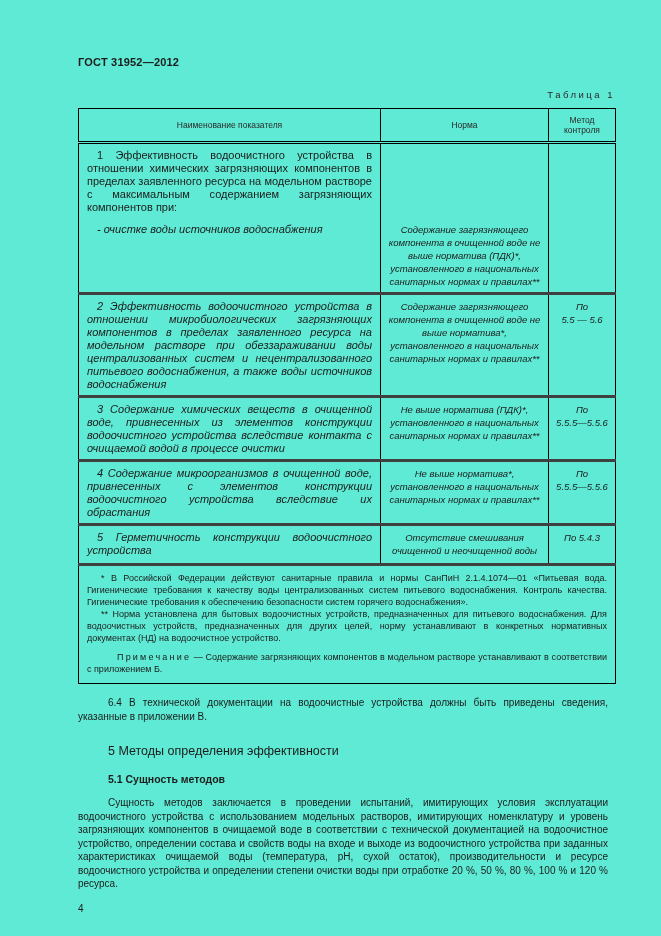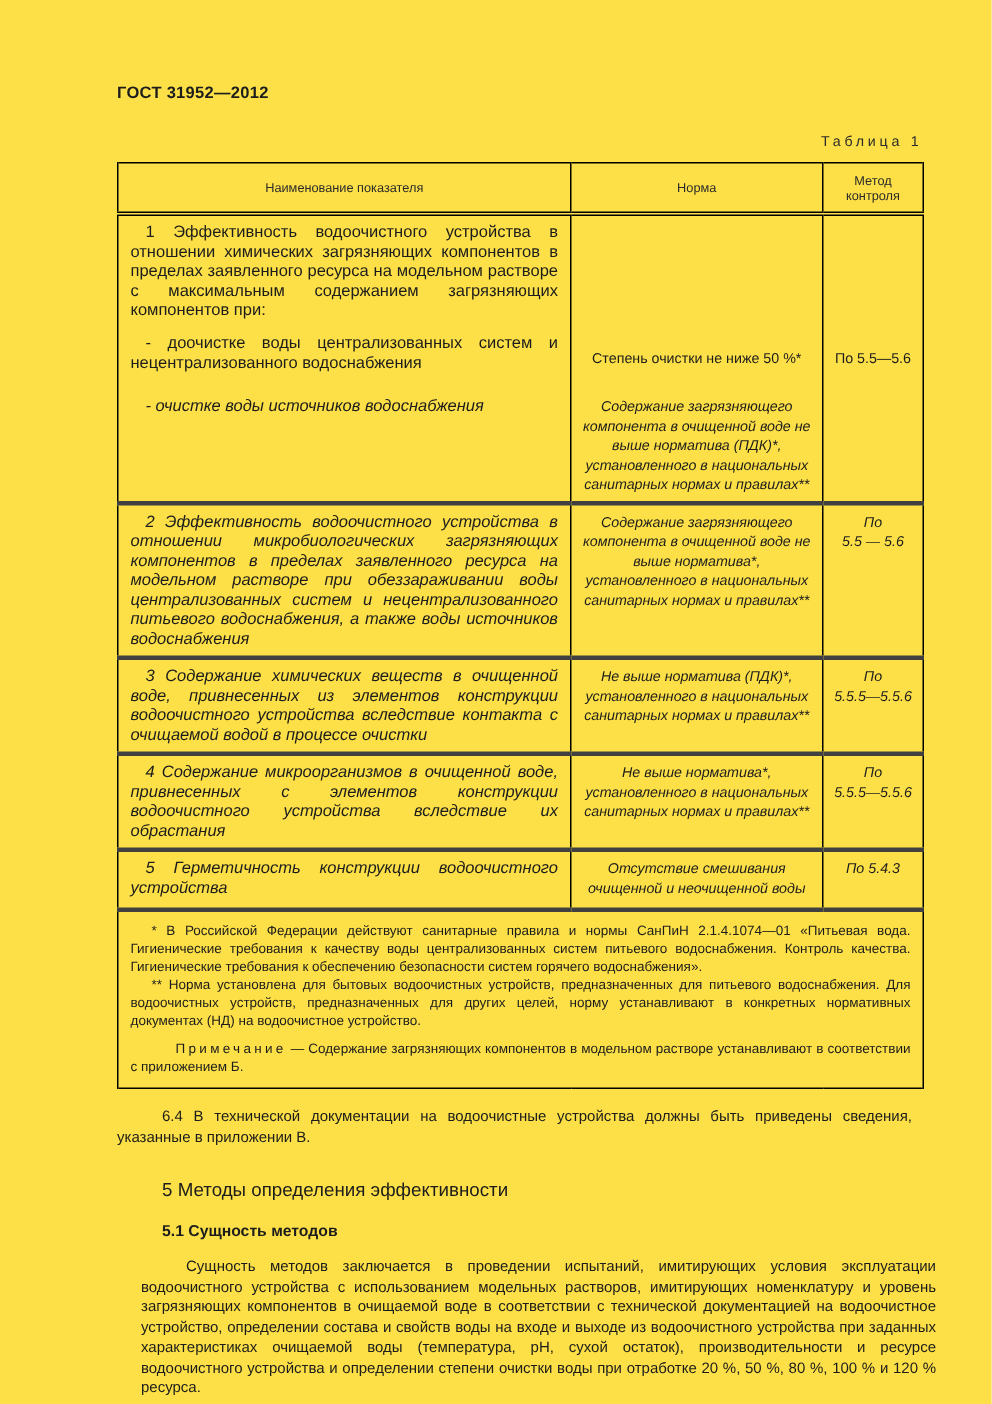--- a/index.html
+++ b/index.html
@@ -7,21 +7,21 @@
   body {
     width: 661px; height: 936px;
     font-family: "Liberation Sans", sans-serif;
     color: #1c1c1c;
     position: relative;
     overflow: hidden;
   }
   .page {
     width: 661px; height: 936px;
     padding: 56px 46px 0 78px;
-    background: #fde047;
+    background: #5eead4;
   }
   .doc-header {
     font-size: 11px; font-weight: bold; letter-spacing: 0.2px;
   }
   .table-caption {
     margin-top: 21px;
     font-size: 9.5px;
     letter-spacing: 2.5px;
     color: #2a2a2a;
     text-align: right;
@@ -96,21 +96,21 @@
     font-size: 12.5px;
     font-weight: normal;
     text-indent: 30px;
   }
   .subsection-title {
     margin-top: 15px;
     font-size: 10.5px;
     font-weight: bold;
     text-indent: 30px;
   }
-  .para-51 { margin-top: 11px; margin-left: 16px; }
+  .para-51 { margin-top: 11px; }
   .page-number {
     margin-top: 12px;
     font-size: 10px;
   }
 </style>
 </head>
 <body>
 
 <div class="page">
 
@@ -134,27 +134,20 @@
     <tbody>
 
       <tr style="height:56px">
         <td class="name">
             <p>1 Эффективность водоочистного устройства в отношении химических загрязняющих компонентов в пределах заявленного ресурса на модельном растворе с максимальным содержанием загрязняющих компонентов при:</p>
           </td>
         <td class="norm"></td>
         <td class="method"></td>
       </tr>
 
-      <tr style="height:42px">
-        <td class="name">
-            <p>- доочистке воды централизованных систем и нецентрализованного водоснабжения</p>
-          </td>
-        <td class="norm v-center">Степень очистки не ниже 50 %*</td>
-        <td class="method v-center">По 5.5—5.6</td>
-      </tr>
 
       <tr class="hr" style="height:60px">
         <td class="name">
             <p>- очистке воды источников водоснабжения</p>
           </td>
         <td class="norm">Содержание загрязняющего компонента в очищенной воде не выше норматива (ПДК)*, установленного в национальных санитарных нормах и правилах**</td>
         <td class="method"></td>
       </tr>
 
       <tr class="hr" style="height:83px">

